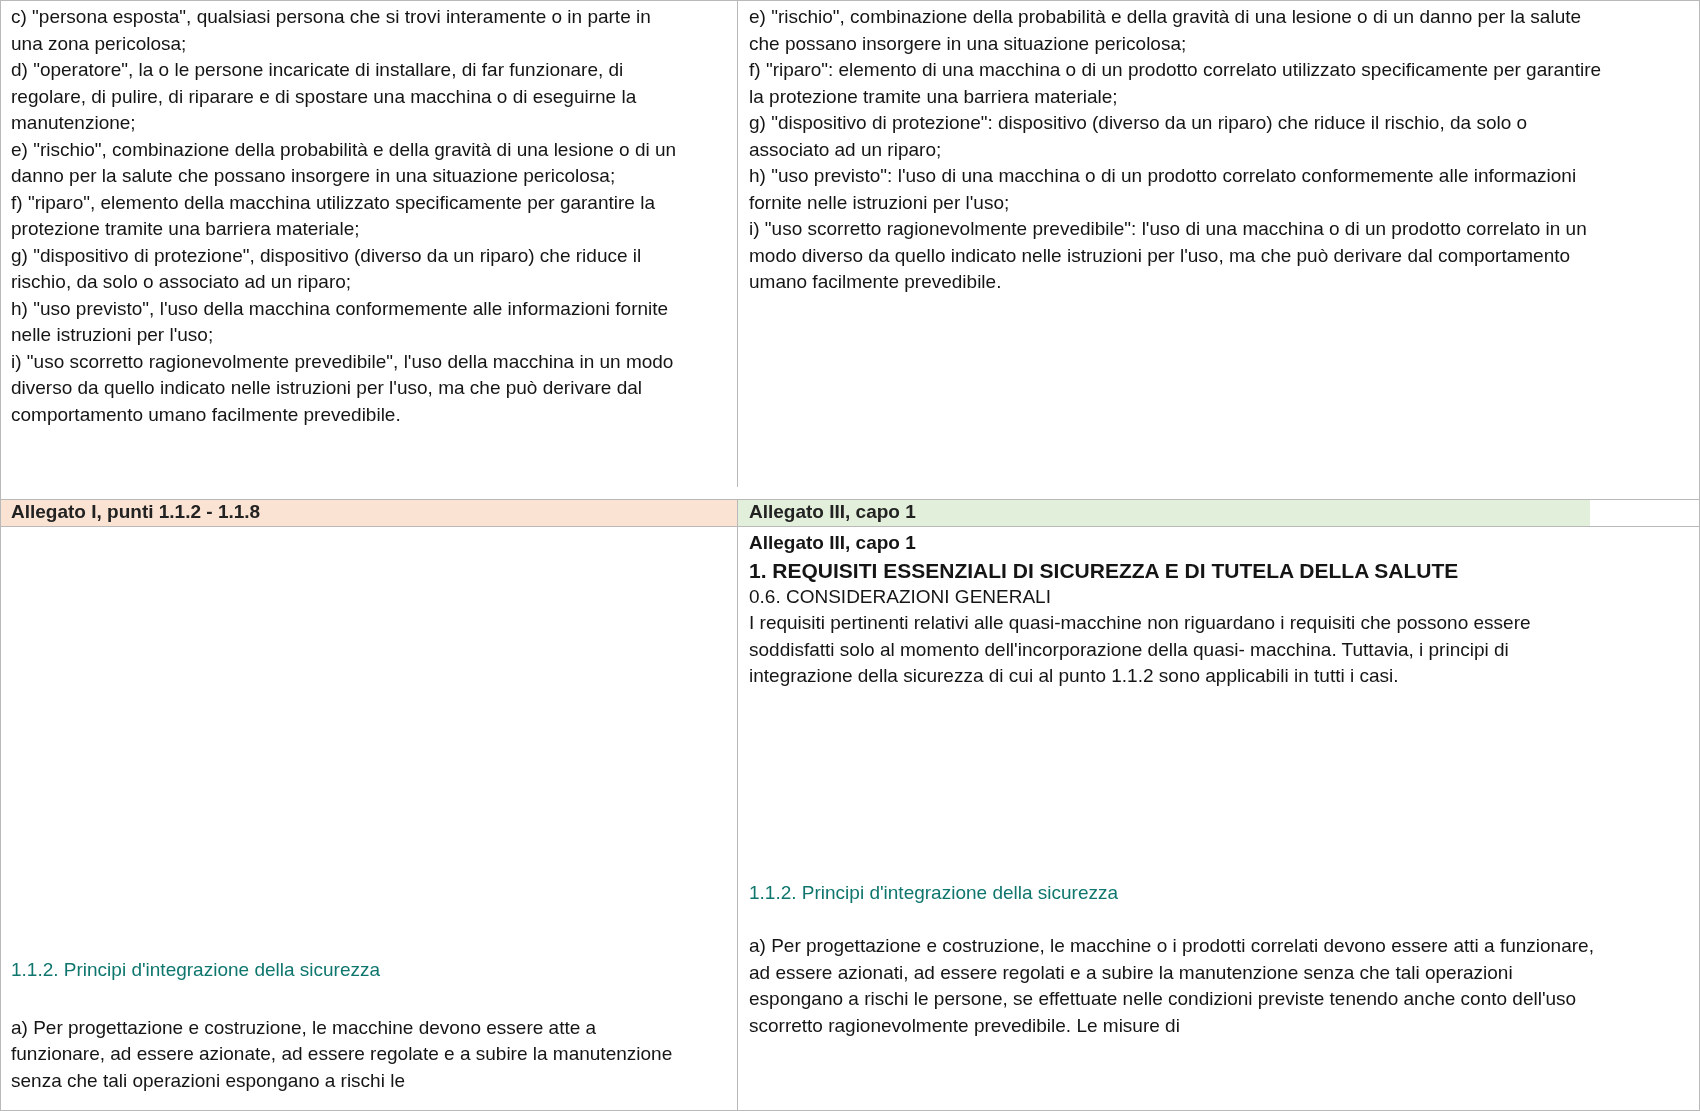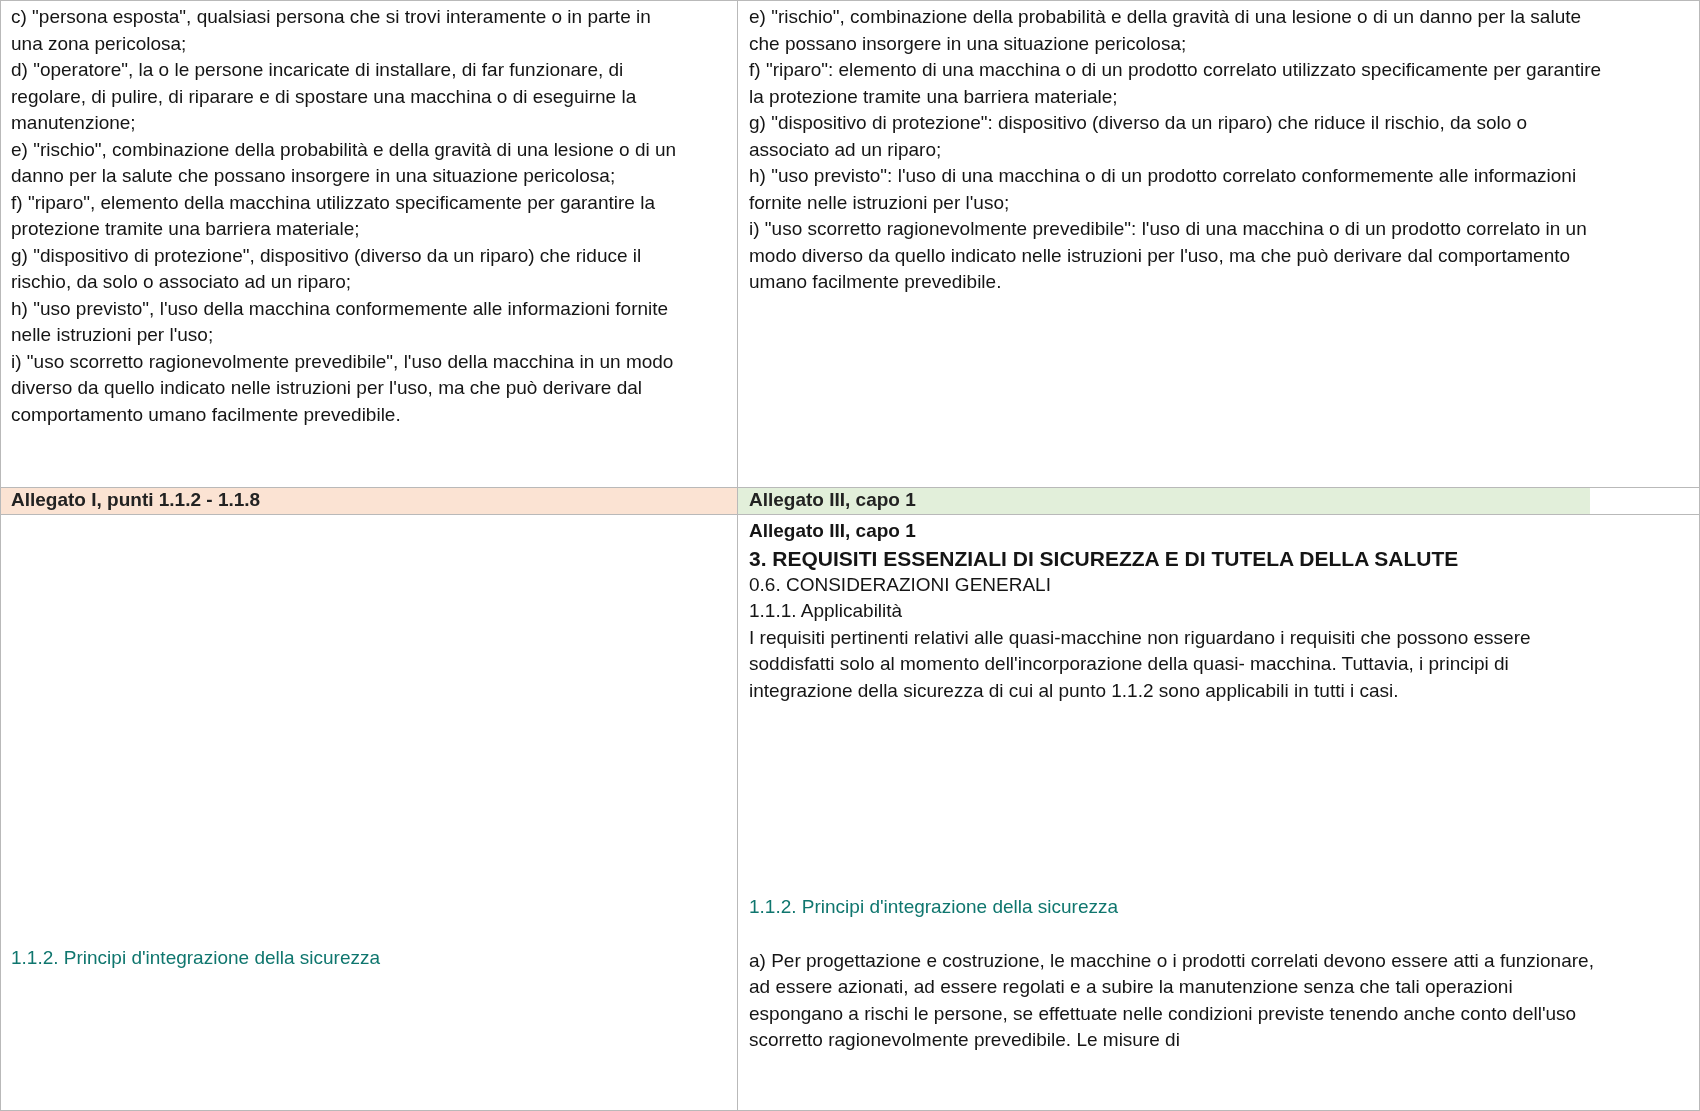--- a/index.html
+++ b/index.html
@@ -19,21 +19,21 @@
   .row { display:flex; width:100%; }
   .cell { box-sizing:border-box; }
   .cell.left  { width:737px; min-width:737px; border-right:1px solid #b9b9b9; padding:3px 55px 0 10px; }
   .cell.right { flex:1; padding:3px 90px 0 11px; }
   .row-defs { height:486px; overflow:hidden; }
   .row-defs p { margin:0; }
   .row-hl {
     height:26px; min-height:26px;
     border-top:1px solid #b9b9b9;
     border-bottom:1px solid #b9b9b9;
-    font-weight:bold; color:#222222;
+    font-weight:bold; color:#222222;margin-top:12px;
   }
   .hl-left  { width:737px; min-width:737px; box-sizing:border-box; border-right:1px solid #b9b9b9;
               padding-left:10px; line-height:24px; }
   .hl-green { width:852px; min-width:852px; box-sizing:border-box; padding-left:11px; line-height:24px; }
   .hl-gutter { flex:1; background:#ffffff; }
   .row-content { flex:1; overflow:hidden; }
   .row-content p { margin:0; }
   .annex-title { font-weight:bold; }
   .chapter-heading { font-weight:bold; font-size:21px; line-height:27px; }
   .spacer { width:100%; }
@@ -72,27 +72,27 @@
     <div class="hl-green" style="background:#e2efda;">Allegato III, capo 1</div>
     <div class="hl-gutter"></div>
   </div>
 
   <div class="row row-content">
 
     <div class="cell left">
       <div class="spacer sp-left-top"></div>
       <a href="#" class="section-link">1.1.2. Principi d'integrazione della sicurezza</a>
       <div class="spacer sp-left-mid"></div>
+      <p>a) Per progettazione e costruzione, le macchine devono essere atte a funzionare, ad essere azionate, ad essere regolate e a subire la manutenzione senza che tali operazioni espongano a rischi le</p>
     </div>
 
     <div class="cell right">
       <p class="annex-title">Allegato III, capo 1</p>
-      <p class="chapter-heading">3. REQUISITI ESSENZIALI DI SICUREZZA E DI TUTELA DELLA SALUTE</p>
+      <p class="chapter-heading">1. REQUISITI ESSENZIALI DI SICUREZZA E DI TUTELA DELLA SALUTE</p>
       <p>0.6. CONSIDERAZIONI GENERALI</p>
-      <p>1.1.1. Applicabilità</p>
       <p>I requisiti pertinenti relativi alle quasi-macchine non riguardano i requisiti che possono essere soddisfatti solo al momento dell'incorporazione della quasi- macchina. Tuttavia, i principi di integrazione della sicurezza di cui al punto 1.1.2 sono applicabili in tutti i casi.</p>
       <div class="spacer sp-right-mid"></div>
       <a href="#" class="section-link">1.1.2. Principi d'integrazione della sicurezza</a>
       <div class="spacer sp-right-low"></div>
       <p>a) Per progettazione e costruzione, le macchine o i prodotti correlati devono essere atti a funzionare, ad essere azionati, ad essere regolati e a subire la manutenzione senza che tali operazioni espongano a rischi le persone, se effettuate nelle condizioni previste tenendo anche conto dell'uso scorretto ragionevolmente prevedibile. Le misure di</p>
     </div>
 
   </div>
 
 </div>

